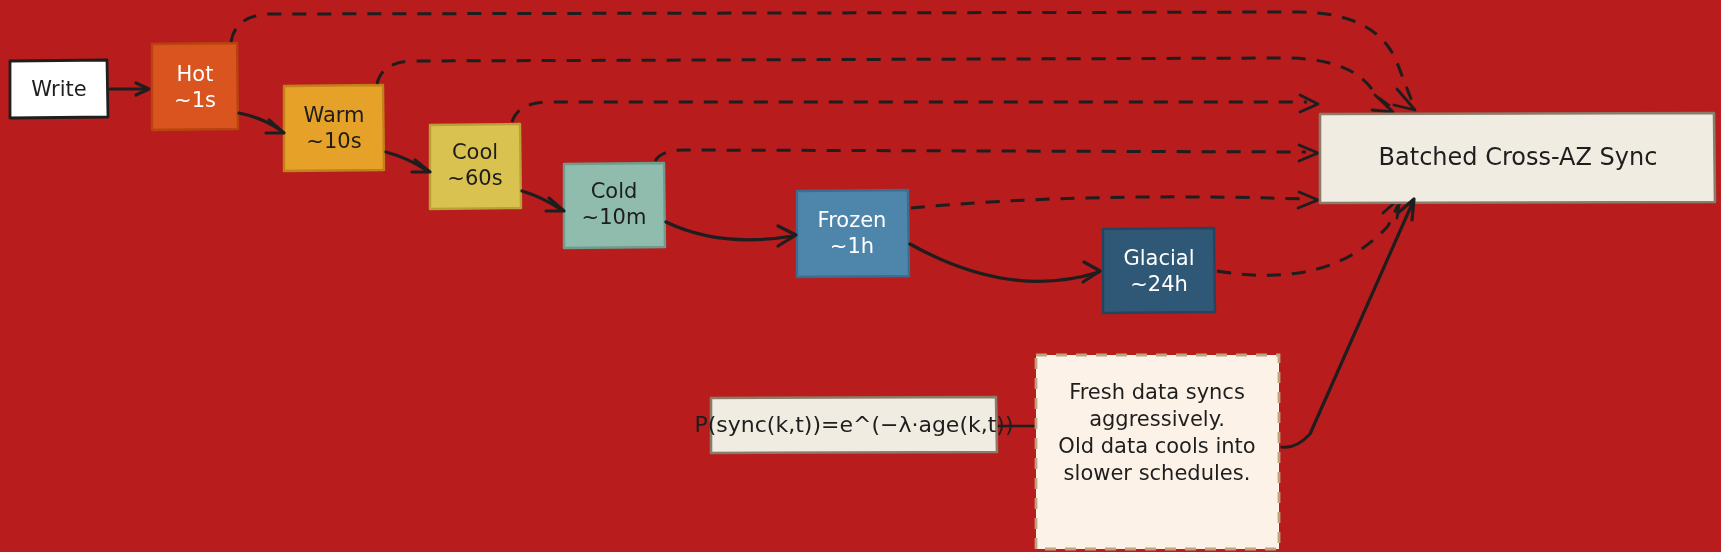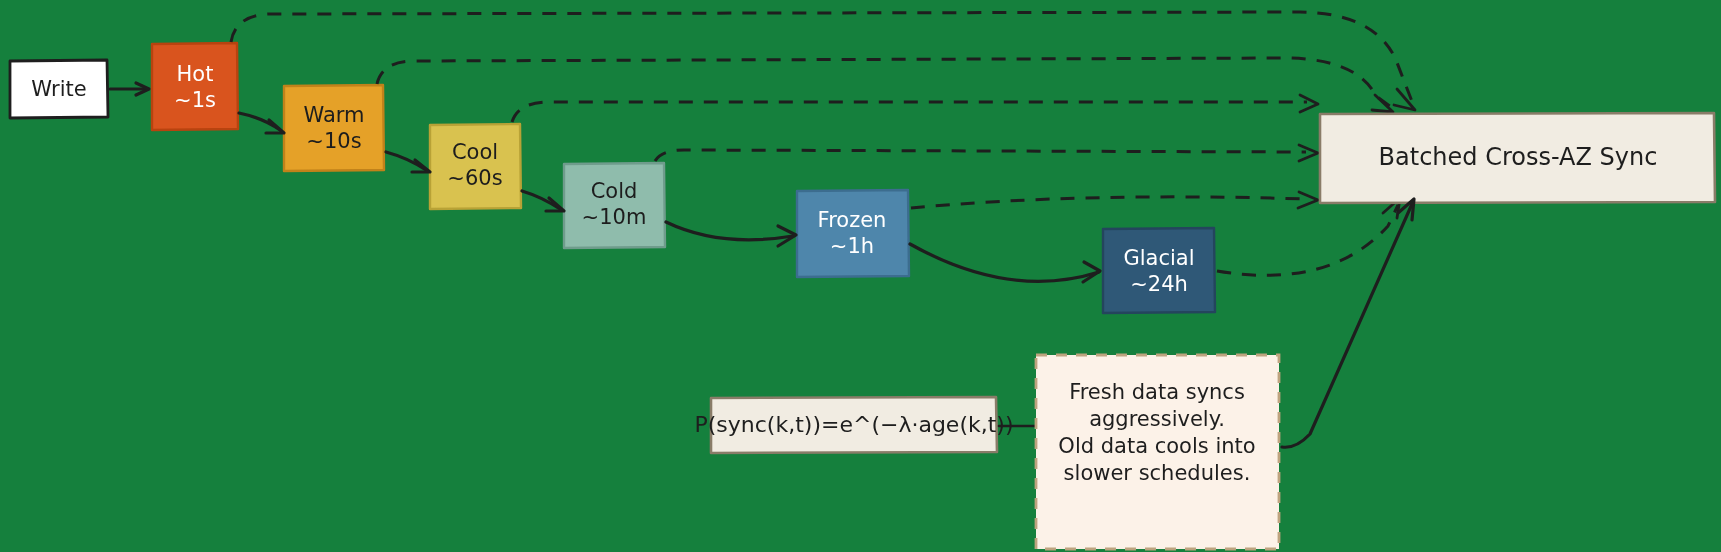--- a/index.html
+++ b/index.html
@@ -7,21 +7,21 @@
     padding: 0;
     background: #ffffff;
   }
   body {
     font-family: "DejaVu Sans", sans-serif;
   }
   #canvas-wrap {
     position: relative;
     width: 1721px;
     height: 552px;
-    background: #15803d;
+    background: #b91c1c;
     overflow: hidden;
   }
   svg#diagram {
     position: absolute;
     left: 0;
     top: 0;
     width: 1721px;
     height: 552px;
   }
   .node-label {

